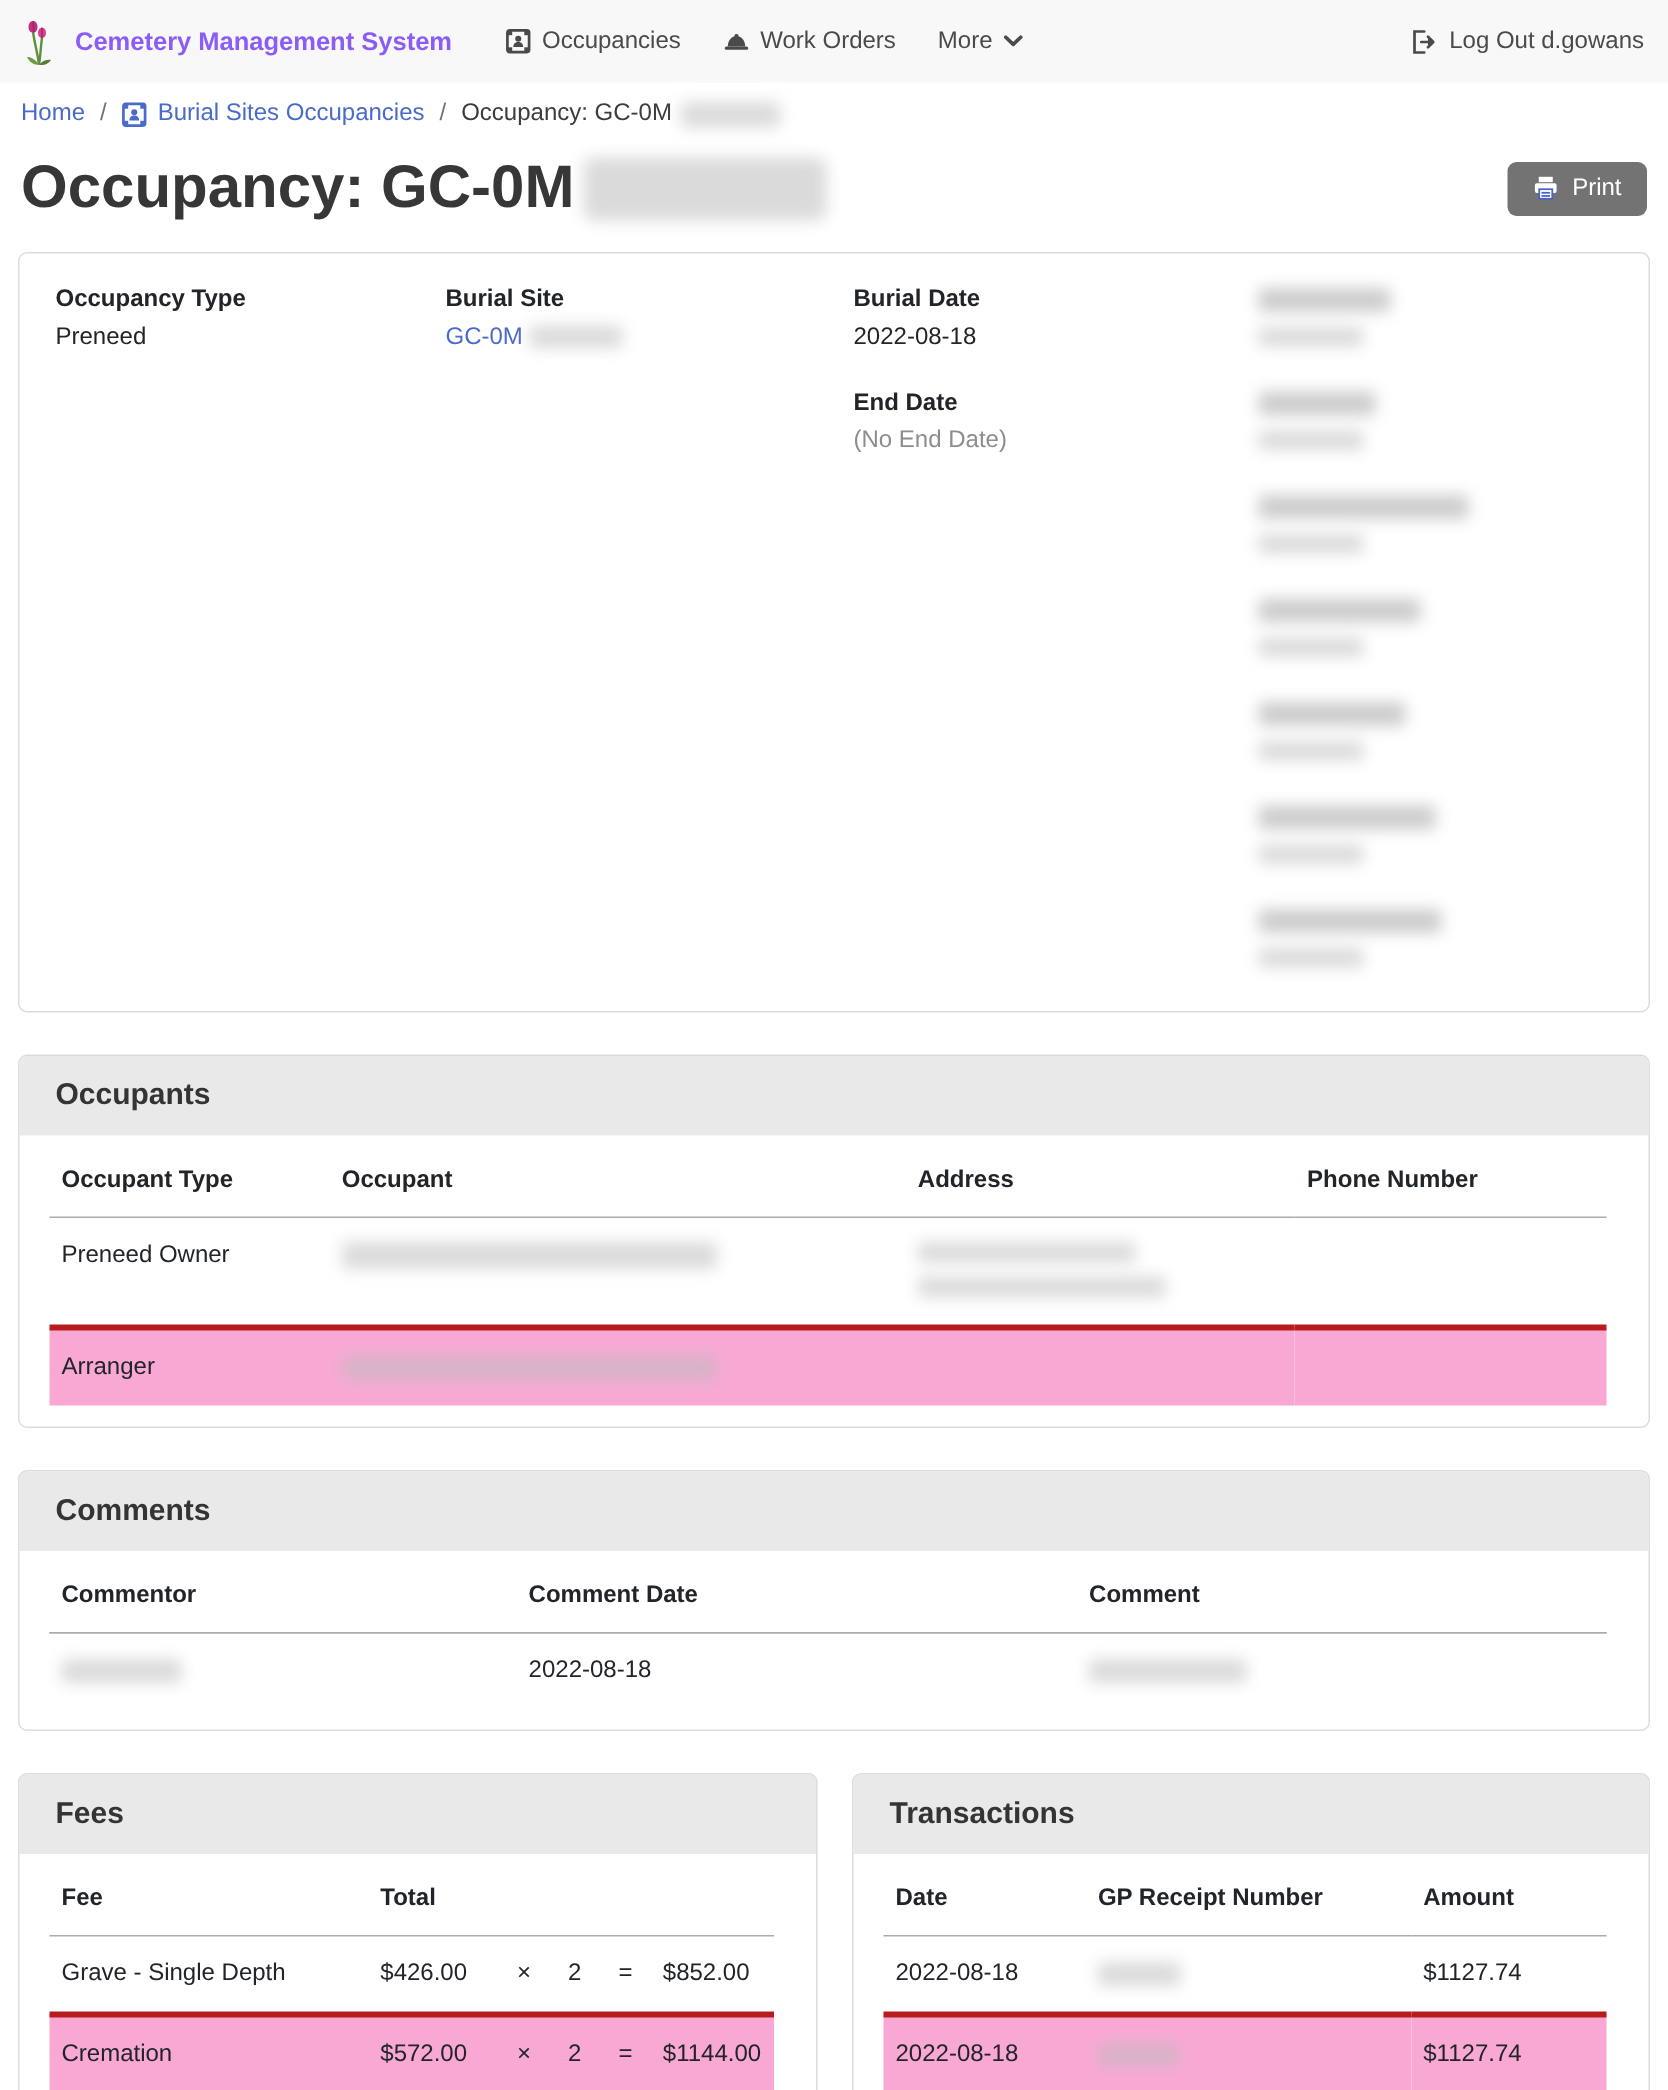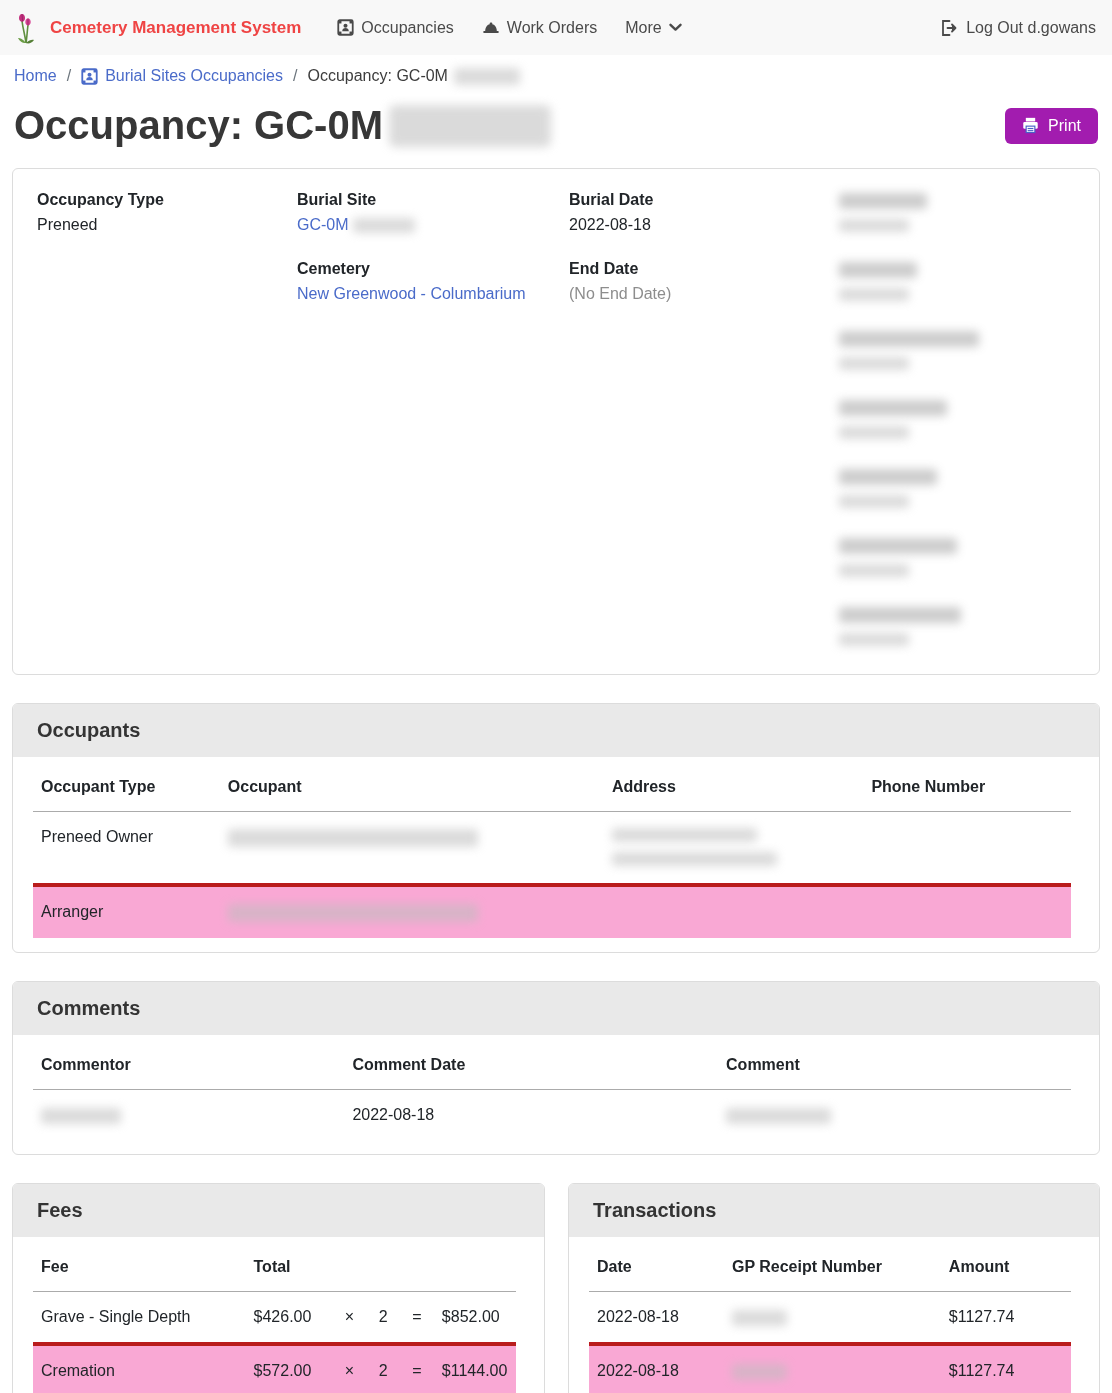--- a/index.html
+++ b/index.html
@@ -3,36 +3,36 @@
 <meta charset="utf-8">
 <style>
   * { box-sizing: border-box; }
   html,body { margin:0; padding:0; }
   body {
     width:1112px; min-height:1393px; background:#ffffff;
     font-family:"Liberation Sans", sans-serif; color:#212529; font-size:16px;
   }
   
   .navbar { display:flex; align-items:center; height:55px; background:#f8f8f8; padding:0 16px; }
-  .brand { display:flex; align-items:center; gap:10px; font-weight:700; font-size:17px; color:#ef4444; }
+  .brand { display:flex; align-items:center; gap:10px; font-weight:700; font-size:17px; color:#8b5cf6; }
   .nav-links { display:flex; align-items:center; margin-left:22px; }
   .nav-item { display:flex; align-items:center; gap:7px; padding:8px 14px; color:#4a4a4a; cursor:pointer; }
   .nav-spacer { flex:1; }
   .logout { display:flex; align-items:center; gap:8px; color:#4a4a4a; cursor:pointer; }
   
   .breadcrumb { display:flex; align-items:center; gap:10px; padding:12px 14px 8px; font-size:16px; }
   .breadcrumb a { color:#4a6bc9; text-decoration:none; display:flex; align-items:center; gap:7px; cursor:pointer; }
   .crumb-sep { color:#6c757d; }
   .crumb-current { color:#3c3c3c; display:flex; align-items:center; gap:6px; }
   
   .title-row { display:flex; align-items:center; padding:10px 14px 20px; }
   .page-title { font-size:40px; font-weight:600; color:#373737; display:flex; align-items:center; gap:6px; }
   .btn-print {
     margin-left:auto; display:flex; align-items:center; gap:9px;
-    background:#a21caf; color:#fff; border:none; border-radius:6px;
+    background:#737373; color:#fff; border:none; border-radius:6px;
     padding:9px 17px; font-size:16px; font-family:inherit; cursor:pointer;
   }
   
   .card { margin:0 12px 28px; border:1px solid #dcdcdc; border-radius:6px; background:#fff; }
   .card-header {
     background:#e9e9e9; border-radius:5px 5px 0 0; padding:15px 24px;
     font-size:20px; font-weight:700; color:#343434;
   }
   
   .details-grid { display:grid; grid-template-columns:260px 272px 270px 1fr; padding:22px 24px 0; }
@@ -179,26 +179,20 @@
     </div>
 
     <div>
       <div class="fgroup">
         <div class="flabel">Burial Site</div>
         <div class="fval">
           <a><span>GC-0M</span>
           <span class="redact light" style="width:62px;height:15px;"></span></a>
         </div>
       </div>
-      <div class="fgroup">
-        <div class="flabel">Cemetery</div>
-        <div class="fval">
-          <a>New Greenwood - Columbarium</a>
-        </div>
-      </div>
     </div>
 
     <div>
       <div class="fgroup">
         <div class="flabel">Burial Date</div>
         <div class="fval">2022-08-18</div>
       </div>
       <div class="fgroup">
         <div class="flabel">End Date</div>
         <div class="fval muted">(No End Date)</div>

